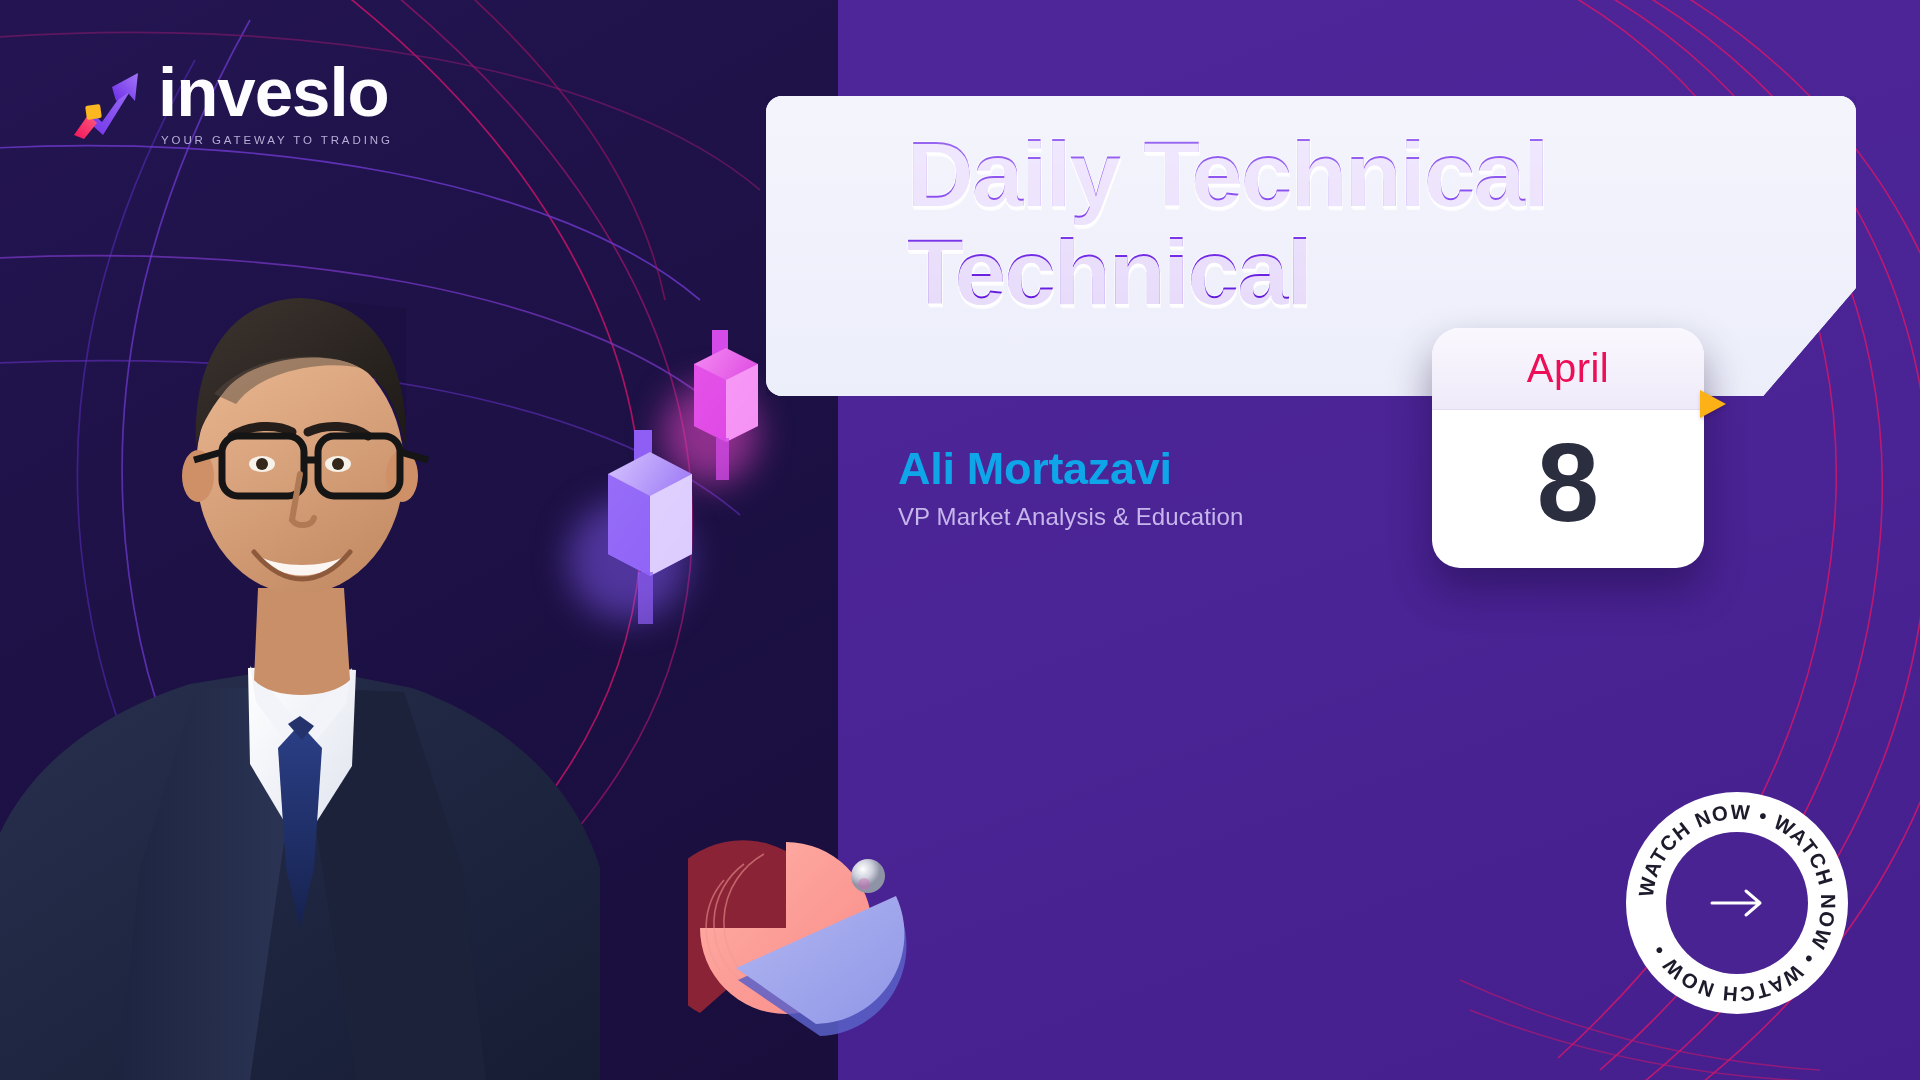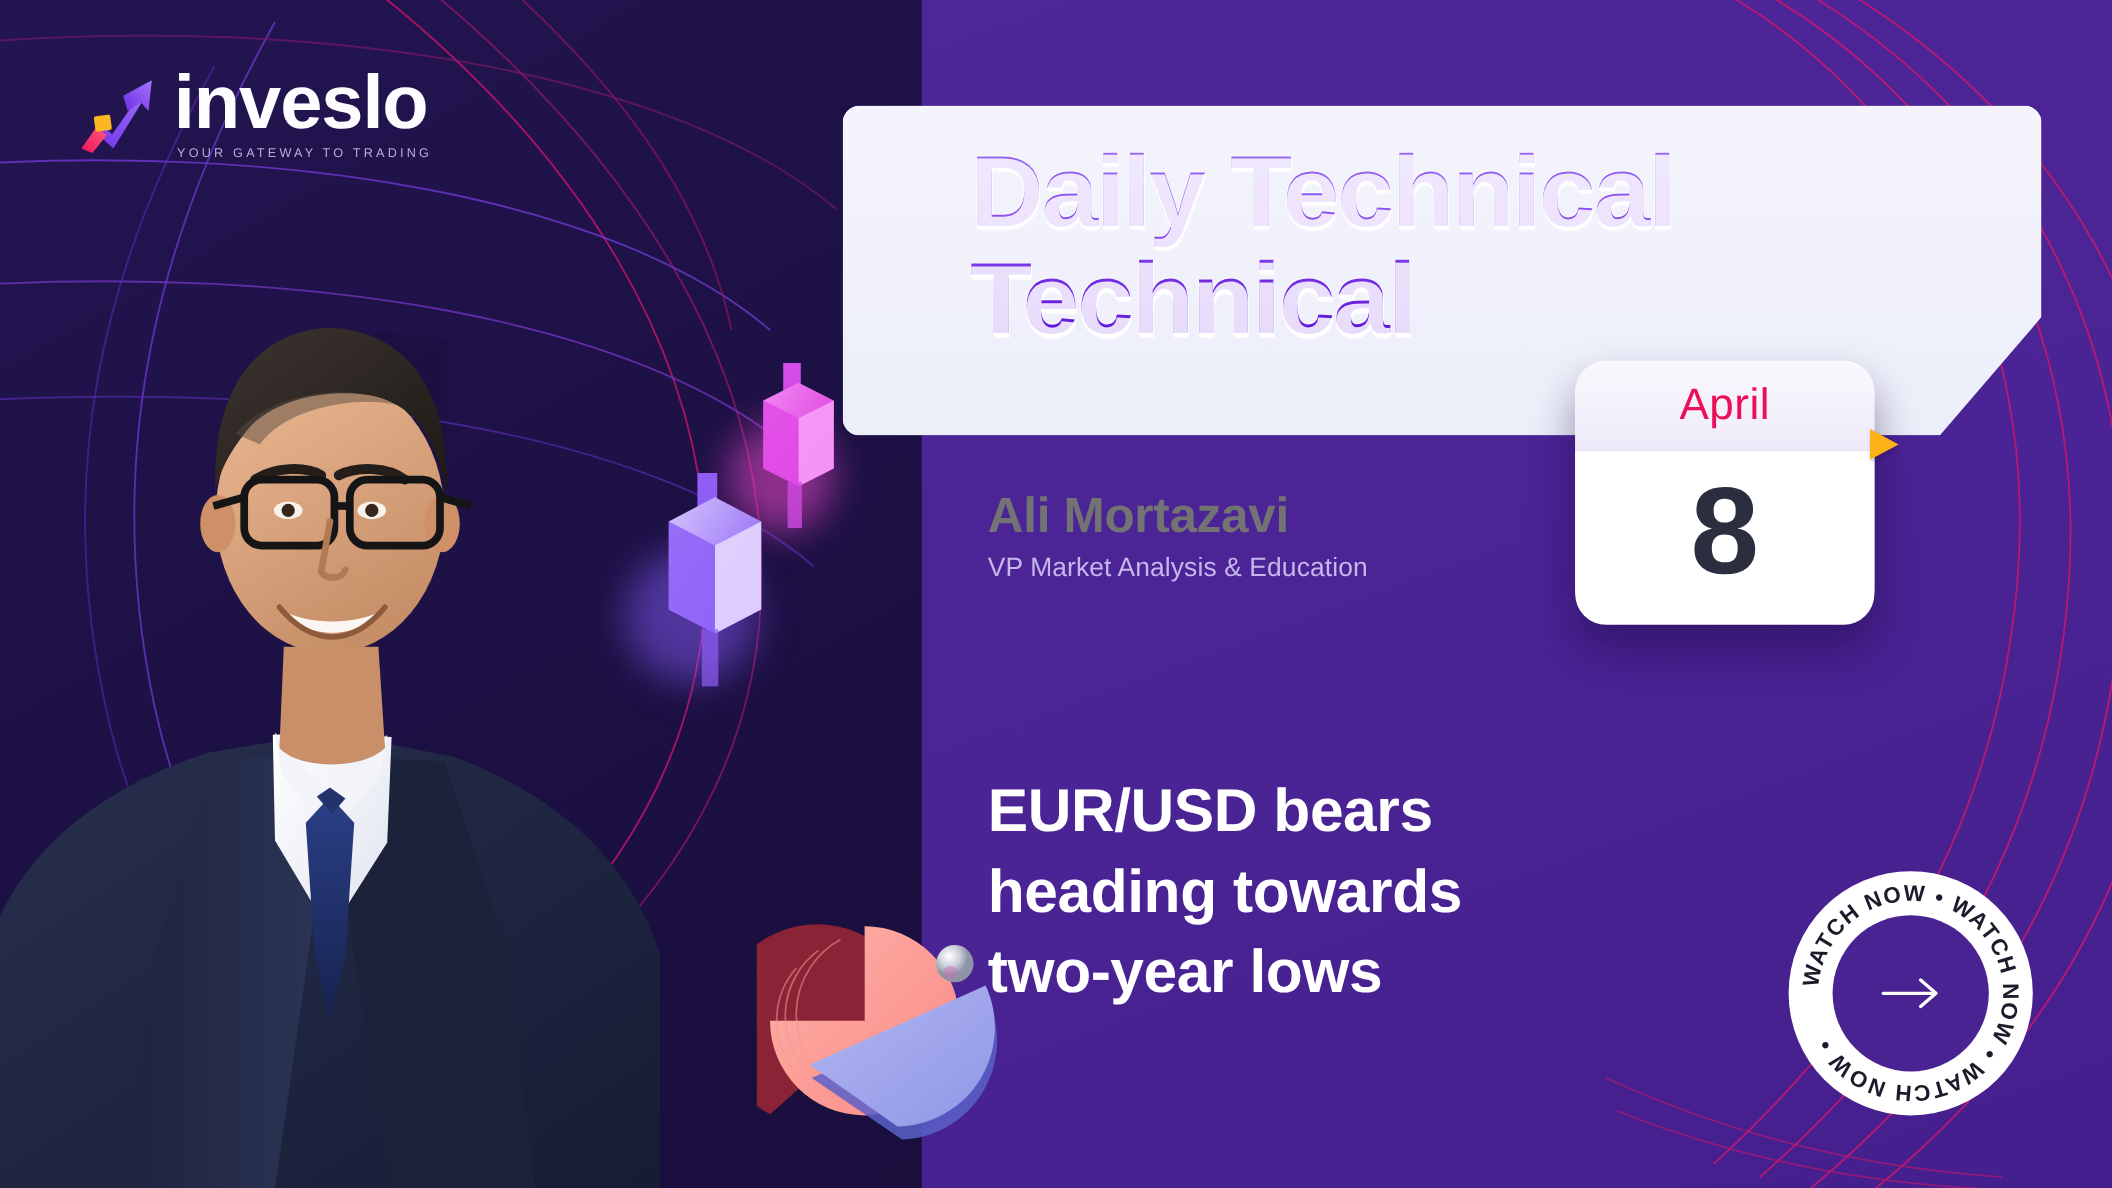--- a/index.html
+++ b/index.html
@@ -47,21 +47,21 @@
     clip-path:polygon(0 0, 100% 0, 100% 64%, 91.5% 100%, 0 100%);
     box-shadow:0 26px 48px rgba(20,8,50,.45);
   }
   .title-card::after{
     content:""; position:absolute; left:0; top:0; width:100%; height:100%;
     border-radius:16px;
     clip-path:polygon(0 0, 100% 0, 100% 64%, 91.5% 100%, 0 100%);
     background:linear-gradient(180deg,#f4f4fc 0%,#eceefa 100%);
   }
   .title-text {
-    position:absolute; left:116px; top:30px; z-index:3;
+    position:absolute; left:141px; top:30px; z-index:3;
     font-size:92px; font-weight:700; line-height:1.06;
     letter-spacing:-1.5px;
     background:linear-gradient(180deg,#9b6bf2 0%,#8a4df0 38%,#6a1fe0 78%,#5a12d8 100%);
     -webkit-background-clip:text; background-clip:text;
     -webkit-text-fill-color:transparent; color:#6d28e0;
     text-shadow:0 2px 0 rgba(255,255,255,.85);
     filter:drop-shadow(1px 2px 0 rgba(255,255,255,.9))
            drop-shadow(-1px -1px 0 rgba(255,255,255,.55));
   }
 
@@ -85,21 +85,21 @@
     margin-top:-8px; }
   .cal-flag {
     position:absolute; right:-22px; top:62px; width:0; height:0;
     border-top:14px solid transparent; border-bottom:14px solid transparent;
     border-left:26px solid #fcb216;
     filter:drop-shadow(1px 2px 2px rgba(40,10,70,.3));
   }
 
   
   .speaker { position:absolute; left:898px; top:443px; z-index:5; }
-  .speaker-name { font-size:45px; font-weight:700; color:#737373; letter-spacing:-.3px; }
+  .speaker-name { font-size:45px; font-weight:700; color:#0ea5e9; letter-spacing:-.3px; }
   .speaker-role { font-size:24px; font-weight:400; color:#c6b6ec; margin-top:8px; letter-spacing:.1px; }
 
   
   .headline {
     position:absolute; left:898px; top:700px; z-index:5;
     font-size:55px; font-weight:700; color:#ffffff;
     line-height:1.34; letter-spacing:-.4px; max-width:640px;
   }
 
   
@@ -329,25 +329,20 @@
       <span class="cal-day">8</span>
     </div>
     <div class="cal-flag"></div>
   </div>
 
   <div class="speaker">
     <div class="speaker-name">Ali Mortazavi</div>
     <div class="speaker-role">VP Market Analysis &amp; Education</div>
   </div>
 
-  <div class="headline">
-    <div>EUR/USD bears</div>
-    <div>heading towards</div>
-    <div>two-year lows</div>
-  </div>
 
   <div class="watch-badge">
     <div class="watch-ring"></div>
     <svg class="watch-svg" viewBox="0 0 222 222">
       <defs>
         <path id="ringPath" d="M111,111 m-84,0 a84,84 0 1,1 168,0 a84,84 0 1,1 -168,0"></path>
       </defs>
       <text font-size="20.5" font-weight="700" fill="#1d1b2b" letter-spacing="1.2" font-family="Liberation Sans, sans-serif">
         <textPath href="#ringPath" startOffset="1%" id="ringTextPath">WATCH NOW  •  WATCH NOW  •  WATCH NOW  •  </textPath>
       </text>

